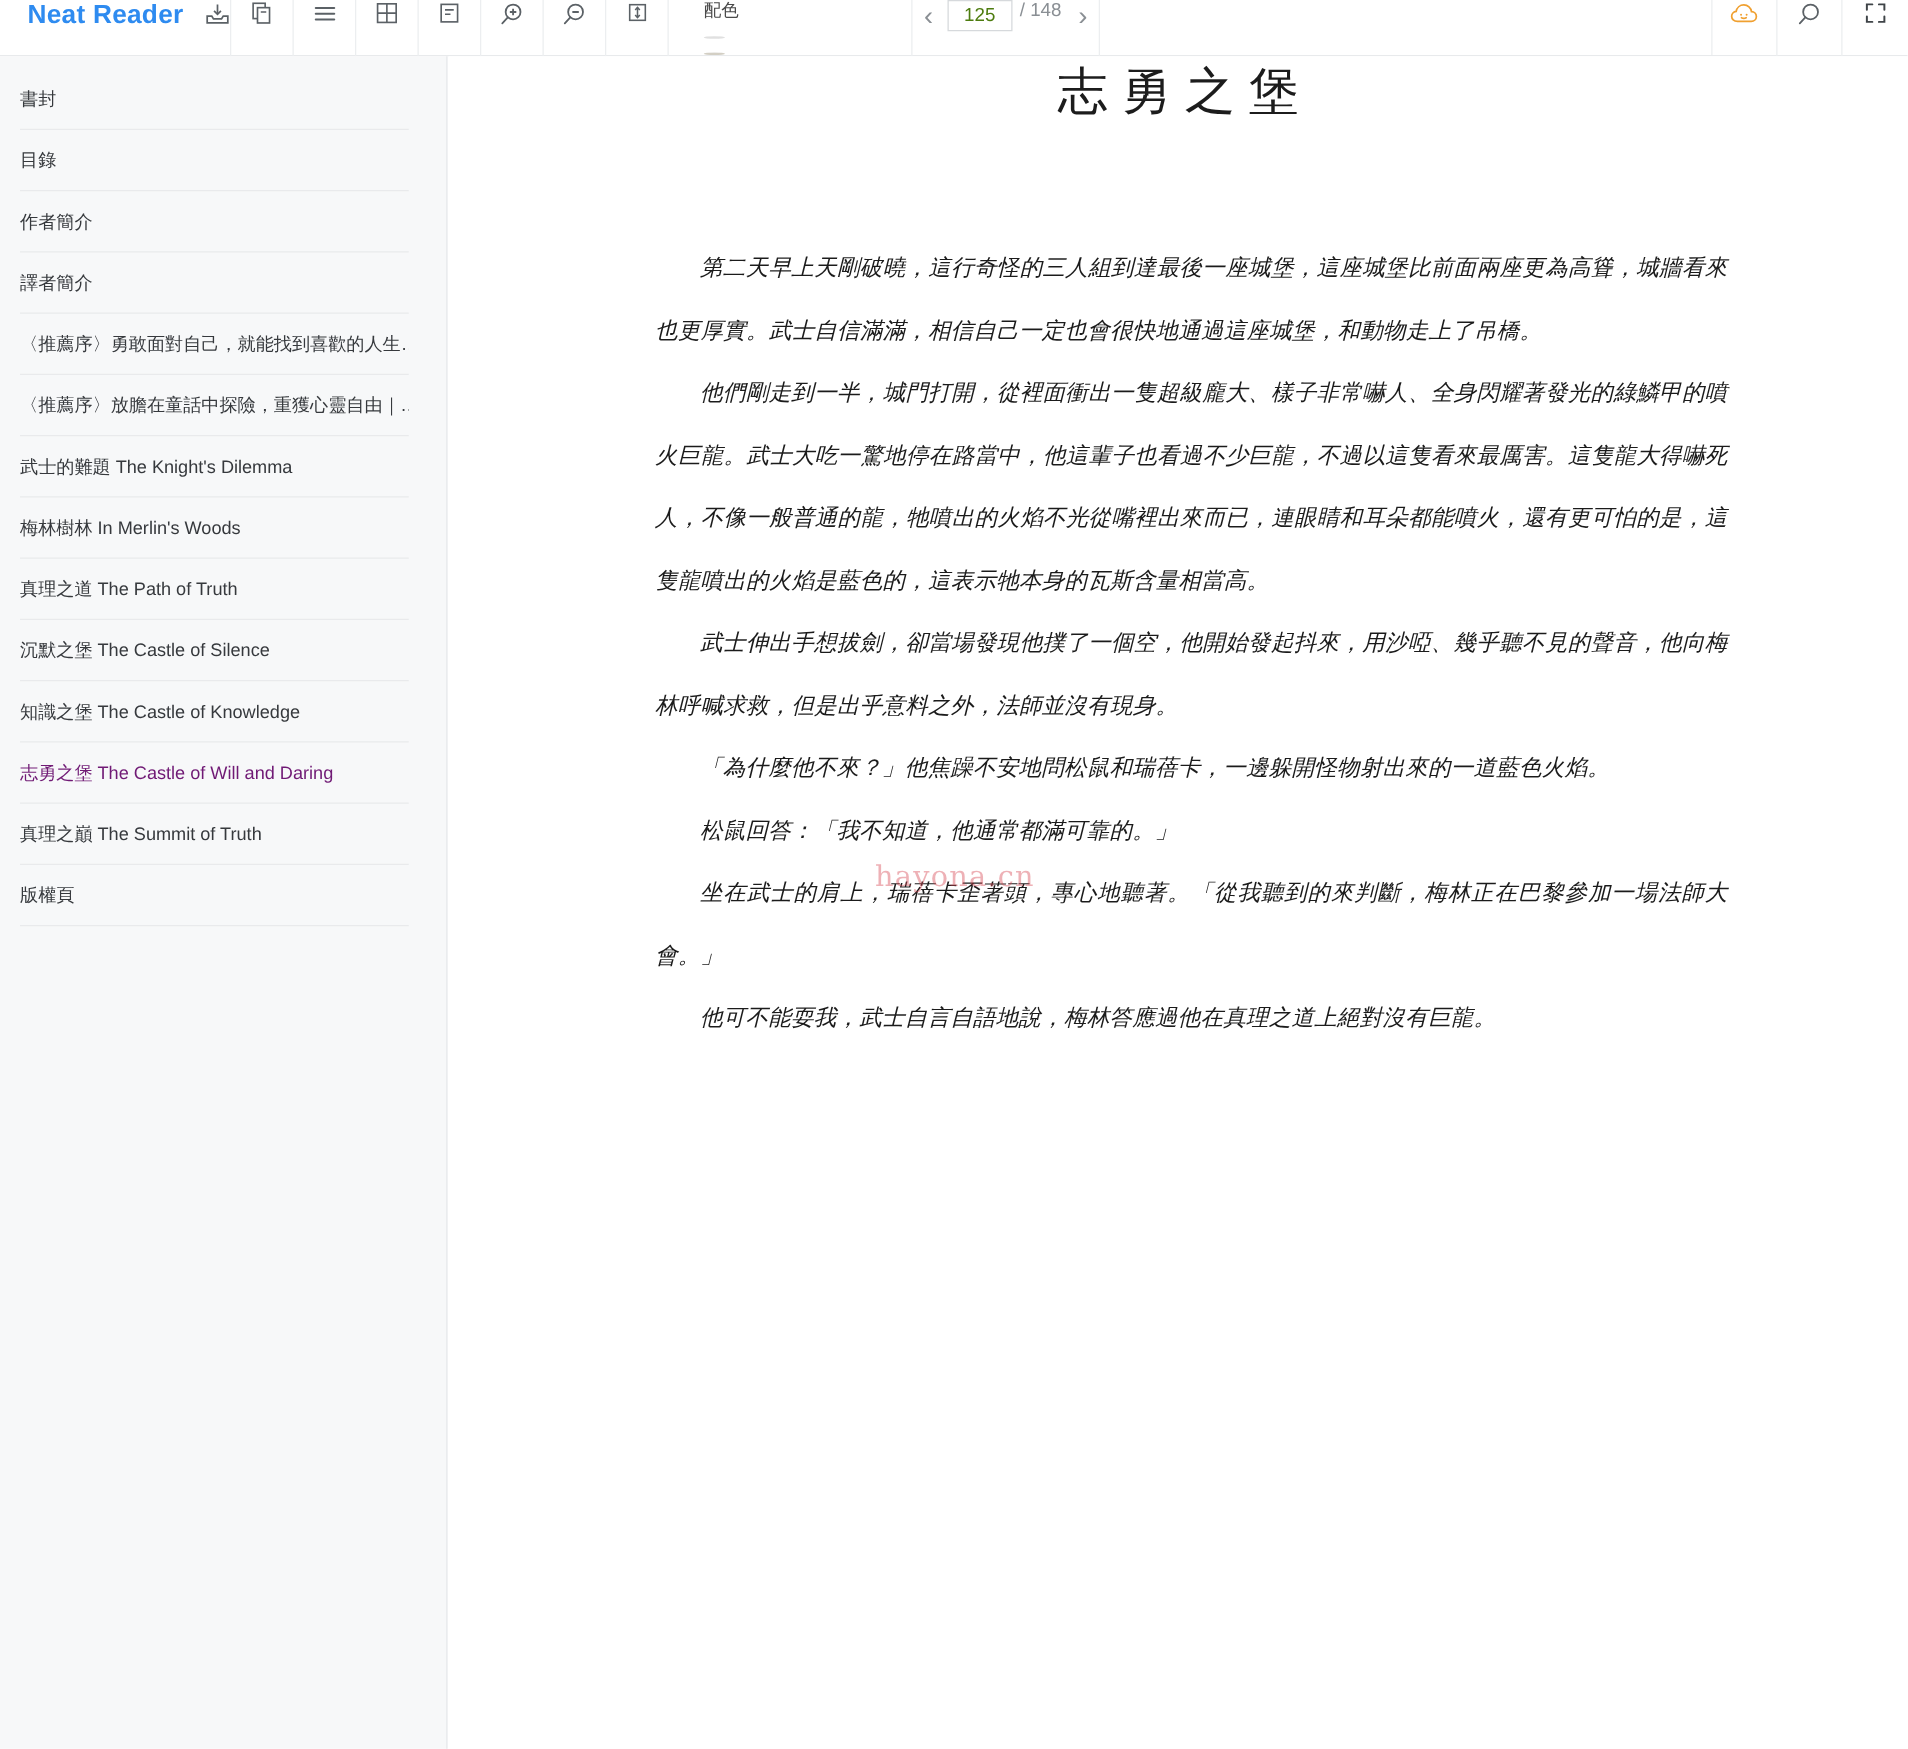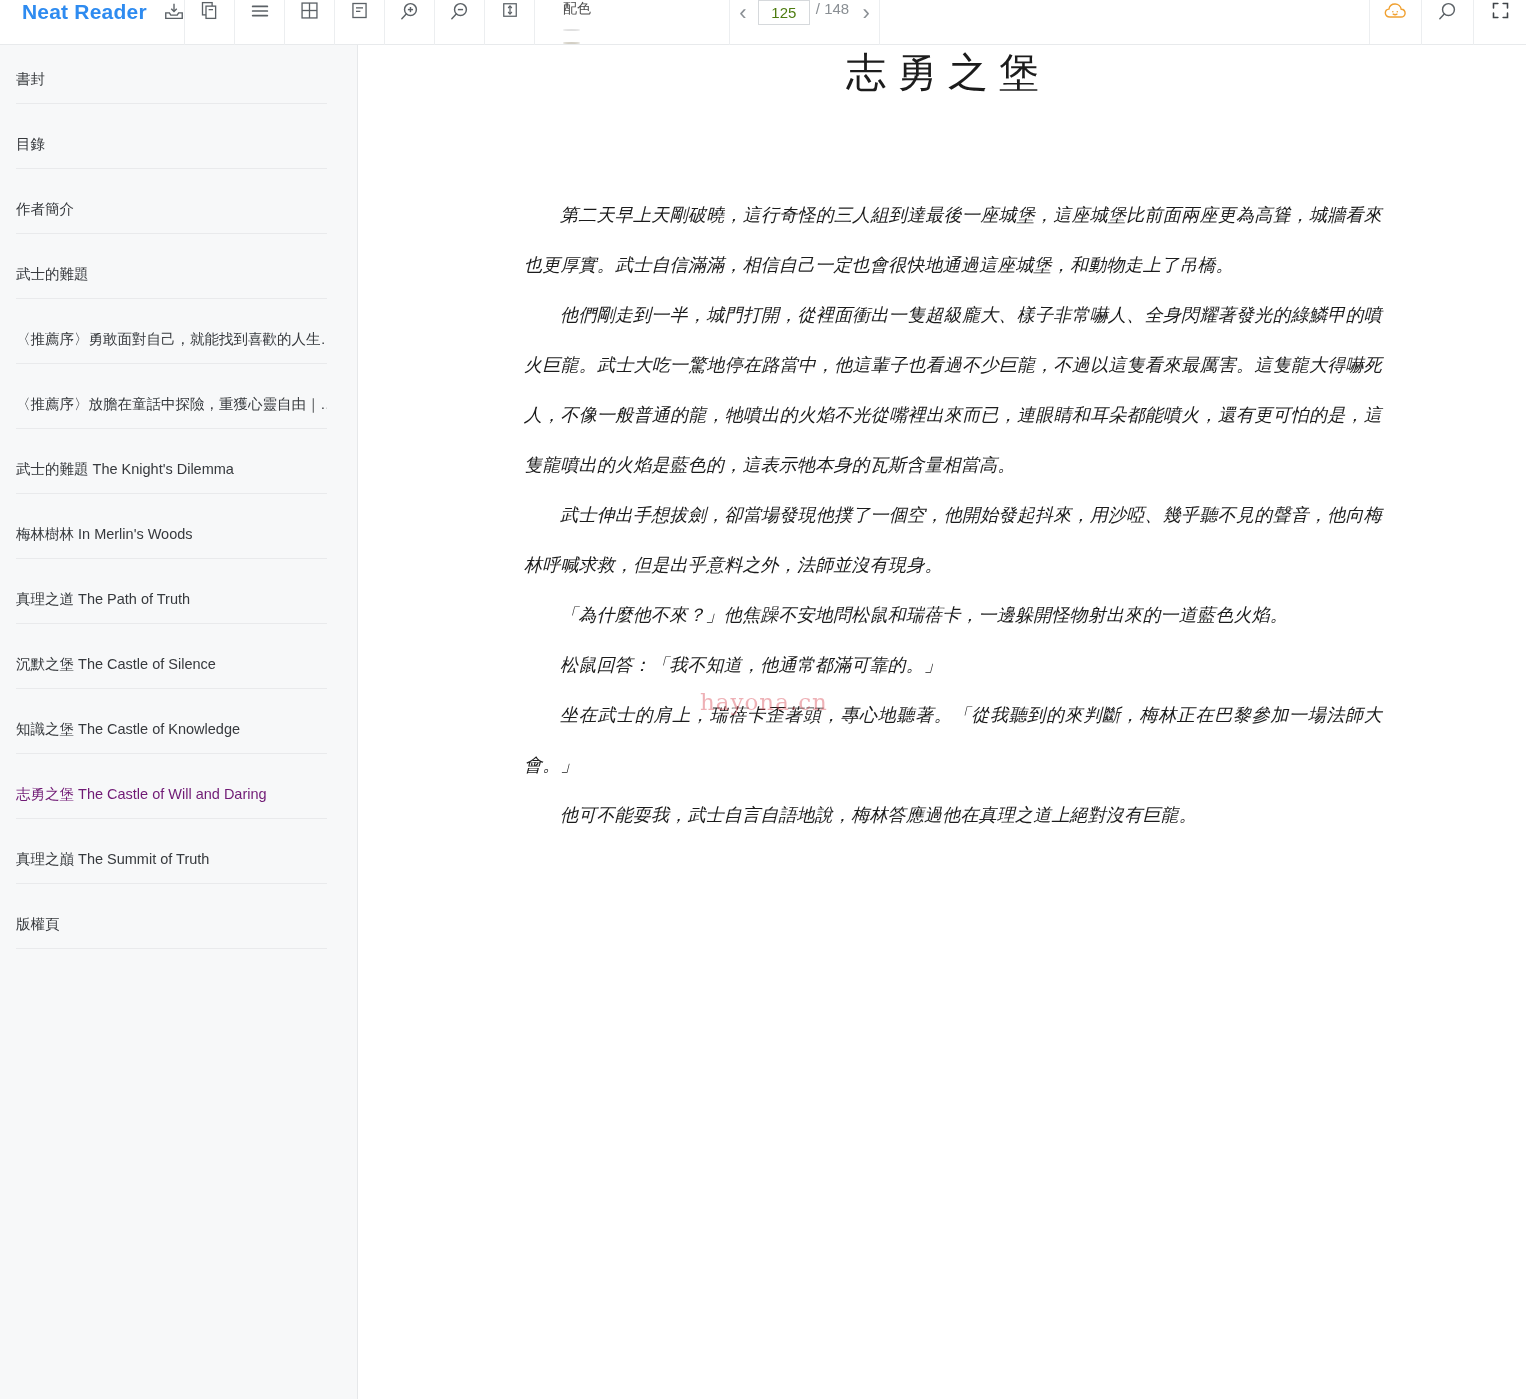--- a/index.html
+++ b/index.html
@@ -105,21 +105,21 @@
     top: 45px; left: 0;
     width: 358px;
     height: 1354px;
     background: #f7f8f9;
     border-right: 1px solid #e6e8ea;
     overflow: hidden;
   }
   .toc-list { padding: 10px 0 0 0; }
   .toc-item {
     height: 49px;
-    margin: 0 30px 16px 16px;
+    margin: 0 30px 0 16px;
     display: flex;
     align-items: center;
     border-bottom: 1px solid #e9eaec;
     font-size: 14.5px;
     color: #36393d;
     white-space: nowrap;
     overflow: hidden;
     cursor: pointer;
   }
   .toc-item.active { color: #701a75; }
@@ -306,21 +306,21 @@
       </svg>
     </span>
   </div>
 </div>
 
 <div id="sidebar">
   <div class="toc-list">
     <div class="toc-item">書封</div>
     <div class="toc-item">目錄</div>
     <div class="toc-item">作者簡介</div>
-    <div class="toc-item">武士的難題</div>
+    <div class="toc-item">譯者簡介</div>
     <div class="toc-item">〈推薦序〉勇敢面對自己，就能找到喜歡的人生…</div>
     <div class="toc-item">〈推薦序〉放膽在童話中探險，重獲心靈自由｜…</div>
     <div class="toc-item">武士的難題 The Knight's Dilemma</div>
     <div class="toc-item">梅林樹林 In Merlin's Woods</div>
     <div class="toc-item">真理之道 The Path of Truth</div>
     <div class="toc-item">沉默之堡 The Castle of Silence</div>
     <div class="toc-item">知識之堡 The Castle of Knowledge</div>
     <div class="toc-item active">志勇之堡 The Castle of Will and Daring</div>
     <div class="toc-item">真理之巔 The Summit of Truth</div>
     <div class="toc-item">版權頁</div>

